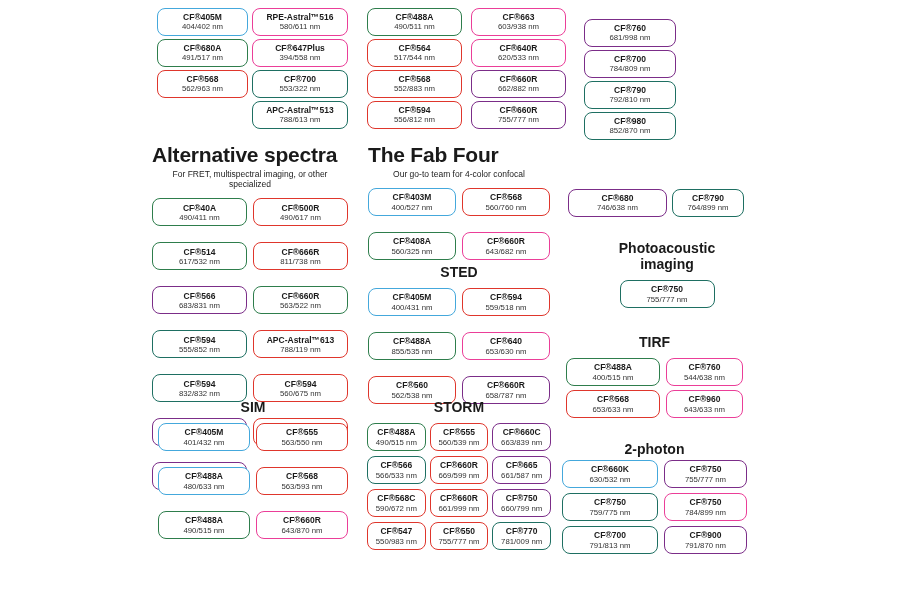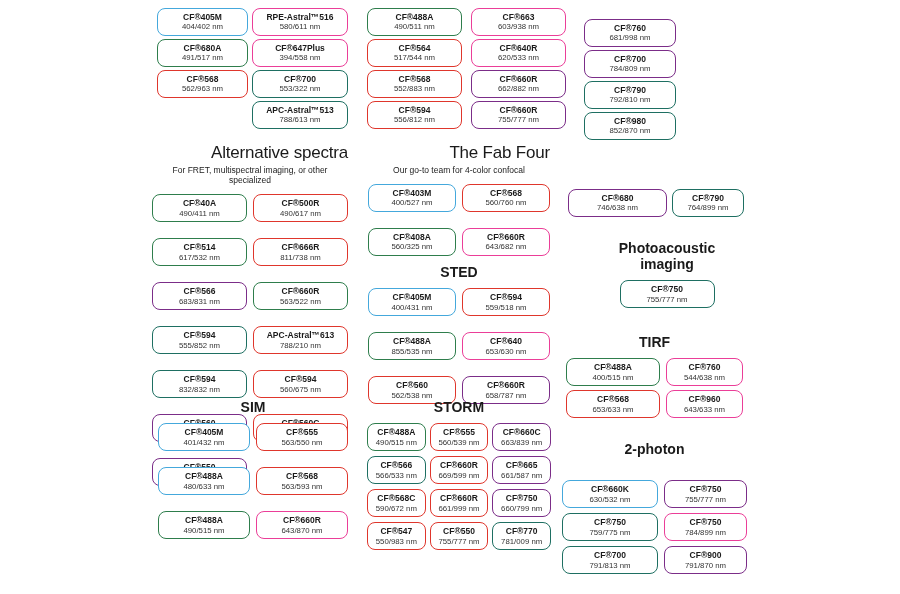--- a/index.html
+++ b/index.html
@@ -2,21 +2,21 @@
 <html><head>
 <meta charset="utf-8">
 <style>
   html,body{margin:0;padding:0;background:#ffffff;}
   .canvas{
     position:relative;width:900px;height:594px;background:#ffffff;
     font-family:"Liberation Sans",sans-serif;overflow:hidden;
   }
   .col,.section{position:absolute;}
   .title-lg{
-    font-size:17px;font-weight:400;color:#1a1a1a;text-align:right;
+    font-size:21px;font-weight:700;color:#1a1a1a;text-align:left;
     letter-spacing:-0.2px;line-height:1.05;
   }
   .title-md{
     font-size:14px;font-weight:700;color:#1a1a1a;text-align:center;
     line-height:1.15;
   }
   .subtitle{
     font-size:8.5px;color:#222;text-align:center;margin-top:3px;line-height:1.2;
   }
   .grid{display:grid;gap:16px 6px;}
@@ -161,21 +161,21 @@
         <div class="dye-box" style="border-color: rgb(46, 125, 76);">
           <div class="dye-name">CF®660R</div>
           <div class="dye-value">563/522 nm</div>
         </div>
         <div class="dye-box" style="border-color: rgb(30, 111, 98);">
           <div class="dye-name">CF®594</div>
           <div class="dye-value">555/852 nm</div>
         </div>
         <div class="dye-box" style="border-color: rgb(223, 54, 44);">
           <div class="dye-name">APC-Astral™613</div>
-          <div class="dye-value">788/210 nm</div>
+          <div class="dye-value">788/119 nm</div>
         </div>
         <div class="dye-box" style="border-color: rgb(30, 111, 98);">
           <div class="dye-name">CF®594</div>
           <div class="dye-value">832/832 nm</div>
         </div>
         <div class="dye-box" style="border-color: rgb(223, 54, 44);">
           <div class="dye-name">CF®594</div>
           <div class="dye-value">560/675 nm</div>
         </div>
         <div class="dye-box" style="border-color: rgb(123, 45, 136);">
@@ -370,21 +370,21 @@
         </div>
         <div class="dye-box" style="border-color: rgb(235, 62, 152);">
           <div class="dye-name">CF®960</div>
           <div class="dye-value">643/633 nm</div>
         </div>
       </div>
   </div>
 
   <div class="section" style="left:562px;top:441px;width:185px">
     <div class="title-md">2-photon</div>
-    <div class="grid" style="grid-template-columns:96px 1fr;gap:5px 6px;margin-top:23px">
+    <div class="grid" style="grid-template-columns:96px 1fr;gap:5px 6px;margin-top:3px">
         <div class="dye-box" style="border-color: rgb(68, 168, 220);">
           <div class="dye-name">CF®660K</div>
           <div class="dye-value">630/532 nm</div>
         </div>
         <div class="dye-box" style="border-color: rgb(123, 45, 136);">
           <div class="dye-name">CF®750</div>
           <div class="dye-value">755/777 nm</div>
         </div>
         <div class="dye-box" style="border-color: rgb(30, 111, 98);">
           <div class="dye-name">CF®750</div>

